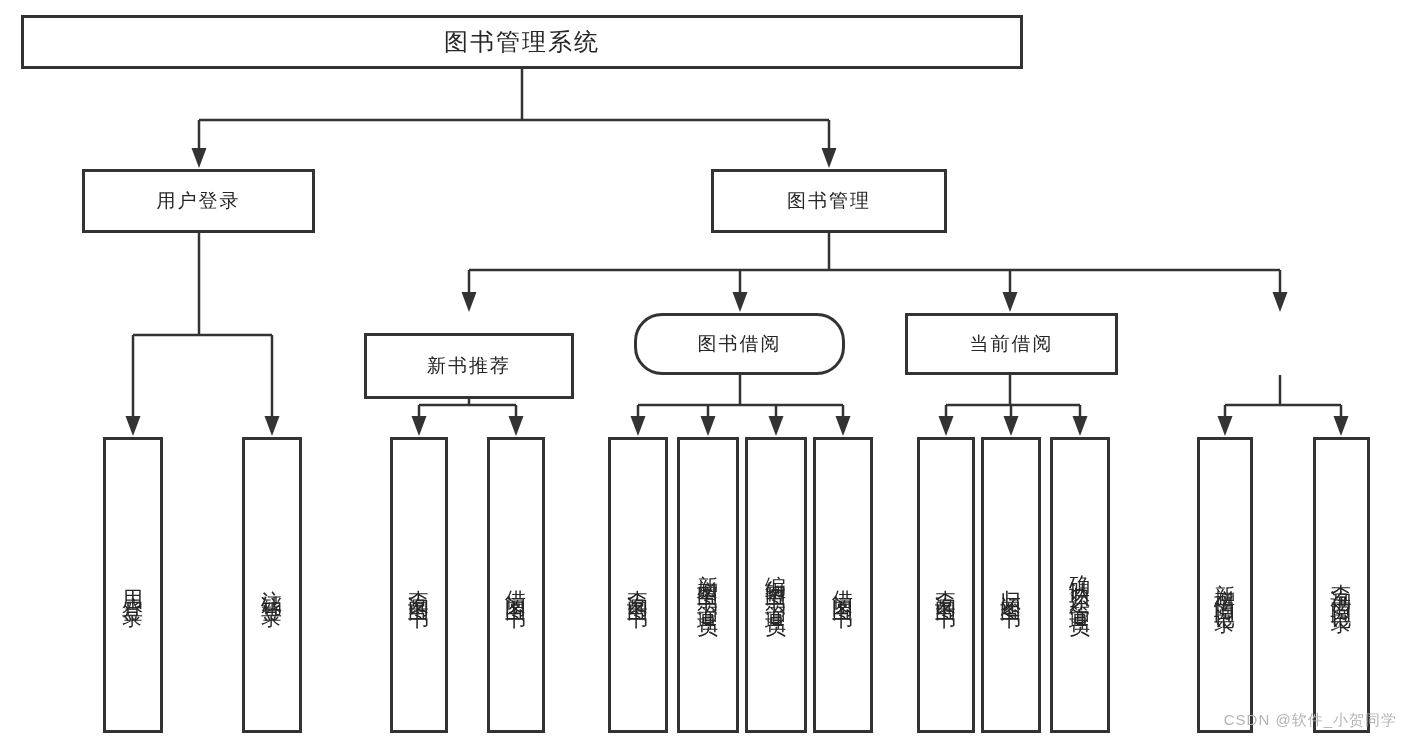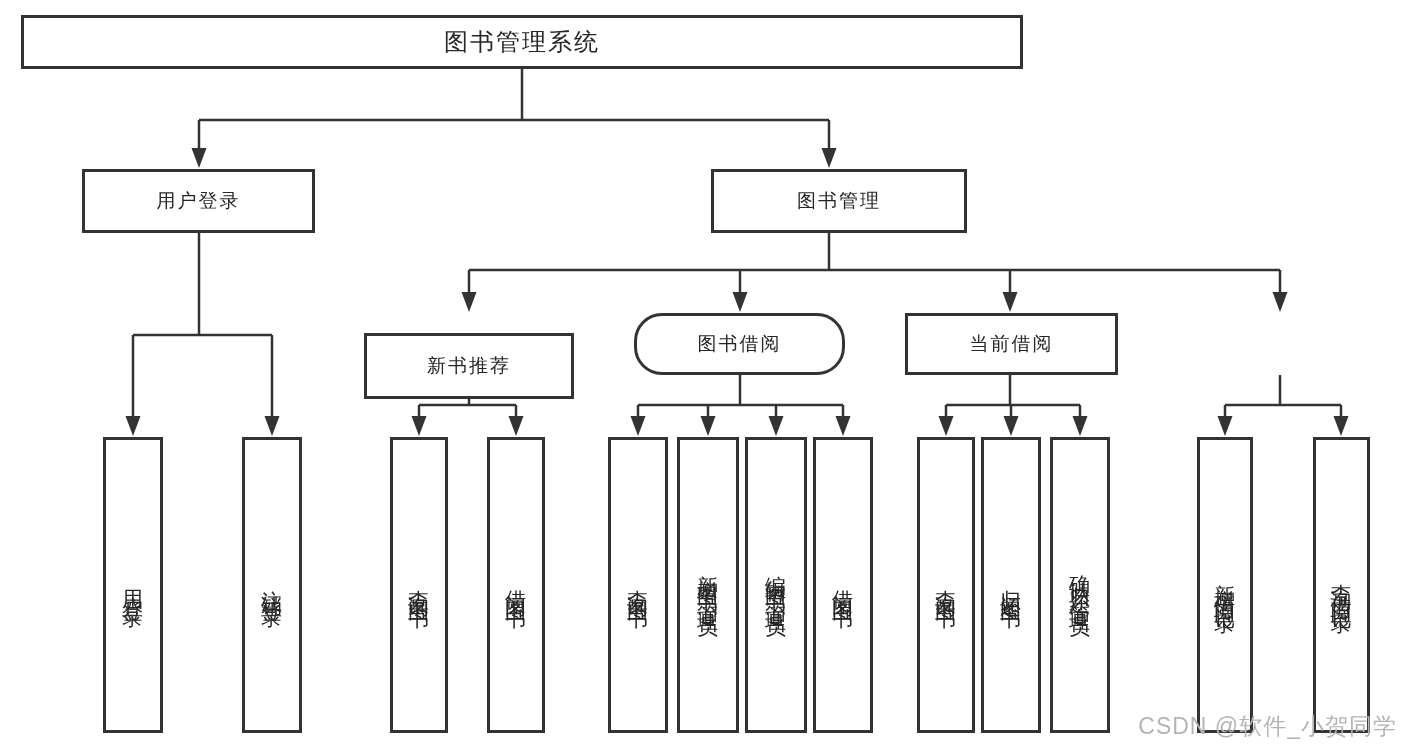--- a/index.html
+++ b/index.html
@@ -15,21 +15,21 @@
     color:#262626;
   }
   .hbox { font-size:19px; letter-spacing:2px; }
   .root { font-size:24px; }
   .vbox {
     writing-mode:vertical-rl; text-orientation:mixed;
     font-size:21px; letter-spacing:6px; line-height:1.1;
   }
   .watermark {
     position:absolute; right:8px; top:711px;
-    font-size:23px; color:#b4b4b4; letter-spacing:1px;
+    font-size:15px; color:#b4b4b4; letter-spacing:1px;
     white-space:nowrap;
   }
 </style>
 </head>
 <body>
 
 <div class="canvas">
 
   <svg class="connectors" width="1405" height="747" viewBox="0 0 1405 747" aria-hidden="true">
     <g stroke="#333333" stroke-width="2.5" fill="none">
@@ -95,21 +95,21 @@
       <path d="M1003.5 416 L1018.5 416 L1011 436 Z"></path>
       <path d="M1072.5 416 L1087.5 416 L1080 436 Z"></path>
       <path d="M1217.5 416 L1232.5 416 L1225 436 Z"></path>
       <path d="M1333.5 416 L1348.5 416 L1341 436 Z"></path>
     </g>
   </svg>
 
   <div class="box hbox root" style="left:21px; top:15px; width:1002px; height:54px;">图书管理系统</div>
 
   <div class="box hbox" style="left:82px; top:169px; width:233px; height:64px;">用户登录</div>
-  <div class="box hbox" style="left:711px; top:169px; width:256px; height:64px;">图书管理</div>
+  <div class="box hbox" style="left:711px; top:169px; width:236px; height:64px;">图书管理</div>
 
   <div class="box hbox" style="left:364px; top:313px; width:210px; height:66px;margin-top:20px;">新书推荐</div>
   <div class="box hbox" style="left:634px; top:313px; width:211px; height:62px;border-radius:28px;">图书借阅</div>
   <div class="box hbox" style="left:905px; top:313px; width:213px; height:62px;">当前借阅</div>
 
   <div class="box vbox" style="left:103px; top:437px; width:60px; height:296px;">用户登录</div>
   <div class="box vbox" style="left:242px; top:437px; width:60px; height:296px;">注销登录</div>
 
   <div class="box vbox" style="left:390px; top:437px; width:58px; height:296px;">查询图书</div>
   <div class="box vbox" style="left:487px; top:437px; width:58px; height:296px;">借阅图书</div>

